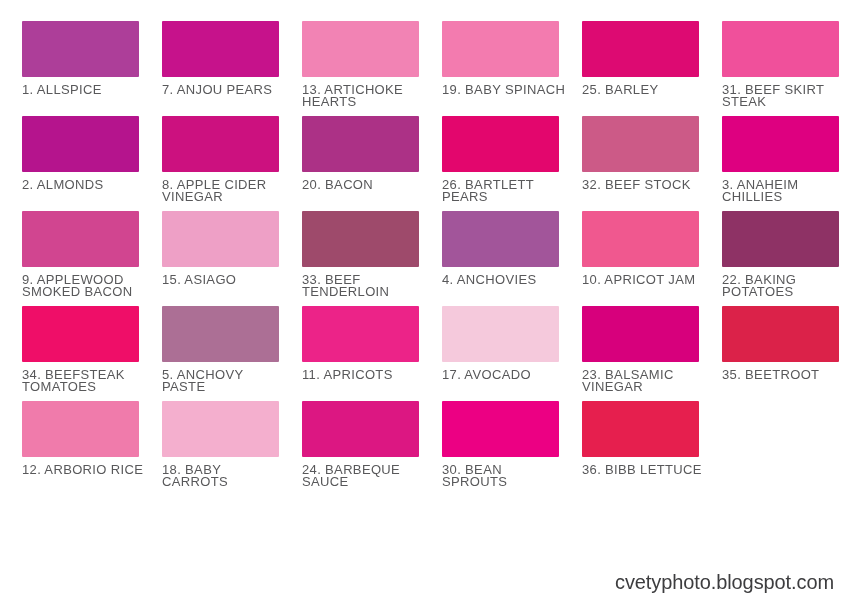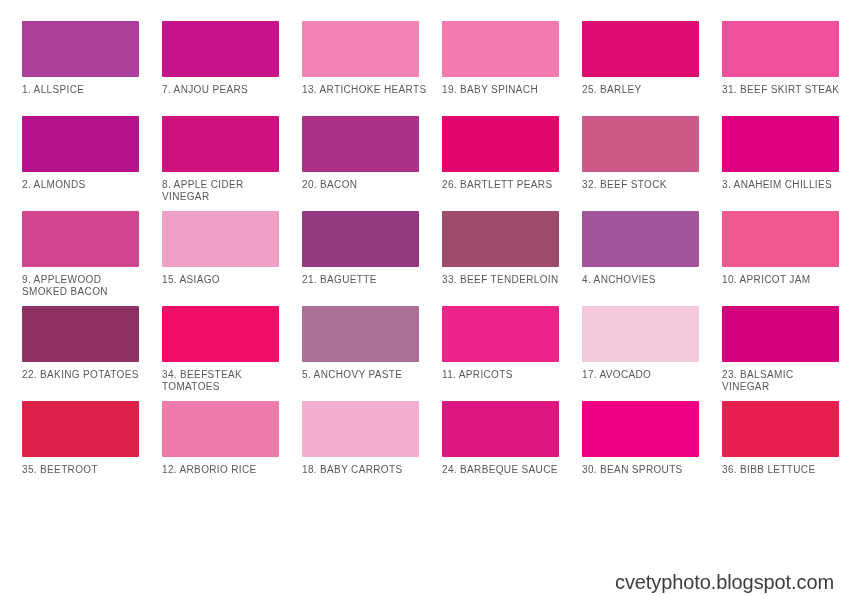--- a/index.html
+++ b/index.html
@@ -38,21 +38,21 @@
     position: relative;
   }
   .swatch-chip {
     width: 117px;
     height: 56px;
     border-radius: 1px;
   }
   .swatch-label {
     margin-top: 7px;
     width: 126px;
-    font-size: 10px;
+    font-size: 13px;
     line-height: 12px;
     letter-spacing: 0.35px;
     color: #58585a;
     font-family: "Liberation Sans", sans-serif;
     text-transform: uppercase;
     white-space: pre-line;
   }
   #watermark {
     position: absolute;
     right: 8px;
@@ -123,24 +123,20 @@
       <div class="swatch-cell">
         <div class="swatch-chip" style="background: rgb(209, 69, 144);"></div>
         <div class="swatch-label">9. APPLEWOOD
 SMOKED BACON</div>
       </div>
       <div class="swatch-cell">
         <div class="swatch-chip" style="background: rgb(238, 160, 198);"></div>
         <div class="swatch-label">15. ASIAGO</div>
       </div>
       <div class="swatch-cell">
-        <div class="swatch-chip" style="background: rgb(146, 57, 127);"></div>
-        <div class="swatch-label">21. BAGUETTE</div>
-      </div>
-      <div class="swatch-cell">
         <div class="swatch-chip" style="background: rgb(158, 74, 107);"></div>
         <div class="swatch-label">33. BEEF TENDERLOIN</div>
       </div>
       <div class="swatch-cell">
         <div class="swatch-chip" style="background: rgb(162, 85, 154);"></div>
         <div class="swatch-label">4. ANCHOVIES</div>
       </div>
       <div class="swatch-cell">
         <div class="swatch-chip" style="background: rgb(240, 88, 143);"></div>
         <div class="swatch-label">10. APRICOT JAM</div>

